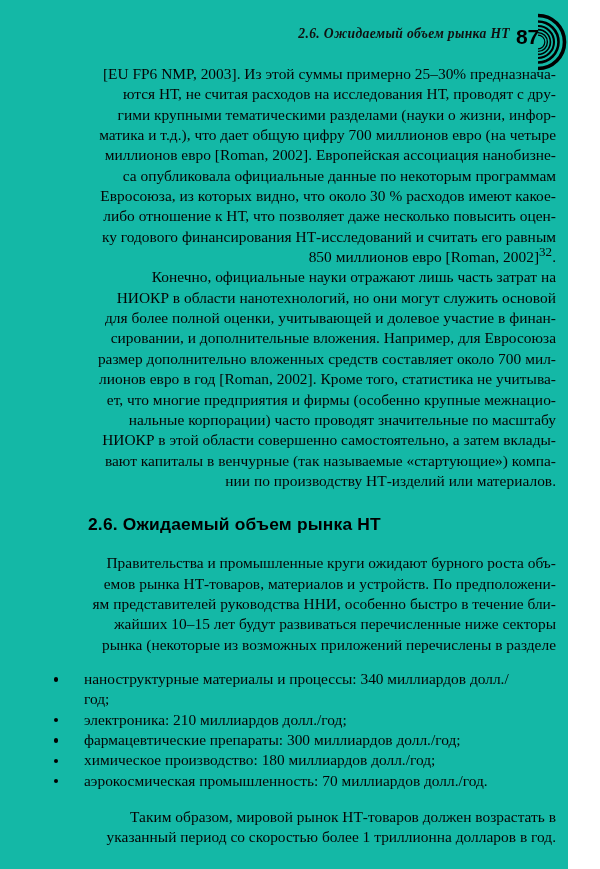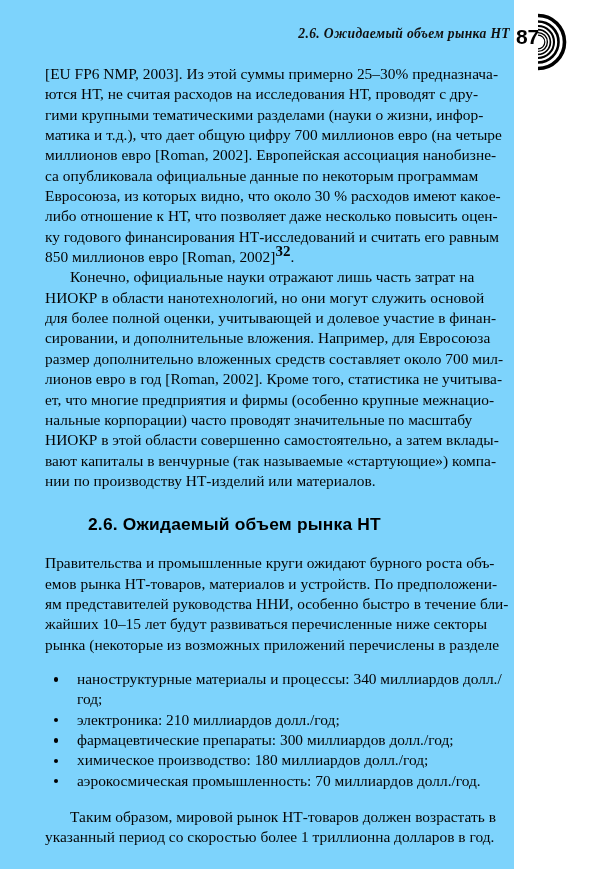--- a/index.html
+++ b/index.html
@@ -14,23 +14,23 @@
     position: relative;
     overflow: hidden;
     font-family: "Liberation Serif", "DejaVu Serif", serif;
     color: #000000;
     -webkit-font-smoothing: antialiased;
   }
 
   .page {
     position: absolute;
     inset: 0;
-    width: 514px;
+    width: 568px;
     height: 869px;
-    background: #7dd3fc;
+    background: #14b8a6;
   }
 
   
   .running-head {
     position: absolute;
     left: 45px;
     top: 22px;
     width: 465px;
     height: 24px;
     display: flex;
@@ -83,35 +83,35 @@
     left: 45px;
     top: 64px;
     width: 511px;
   }
 
   p.para {
     margin: 0;
     font-size: 15.4px;
     line-height: 20.35px;
     color: #050505;
-    text-align: left;
+    text-align: right;
     letter-spacing: 0.02px;
   }
   p.para .ln {
     display: block;
     white-space: pre;
   }
 
   .indent { display: inline-block; width: 25px; }
 
   sup.fn {
-    font-size: 15px;
+    font-size: 13px;
     vertical-align: super;
     line-height: 0;
-    font-weight: 700;
+    font-weight: 400;
     margin-top: 28px;
   }
 
   
   .section-heading {
     margin: 0;
     padding: 0;
     font-family: "Liberation Sans", "DejaVu Sans", sans-serif;
     font-weight: 700;
     font-size: 17.4px;
@@ -136,21 +136,21 @@
   }
   ul.bullets li .dot {
     position: absolute;
     left: 9px;
     top: 8.2px;
     width: 4.4px;
     height: 4.4px;
     border-radius: 50%;
     background: #000000;
   }
-  ul.bullets li .ln { display: block; white-space: pre; }
+  ul.bullets li .ln { display: block; white-space: pre; margin-left: 7px; }
   .gap-before-heading { height: 22px; }
   .gap-after-heading { height: 18px; }
   .gap-before-list { height: 14px; }
   .gap-after-list { height: 16px; }
 </style>
 </head>
 <body>
 
 <div class="page">
 

